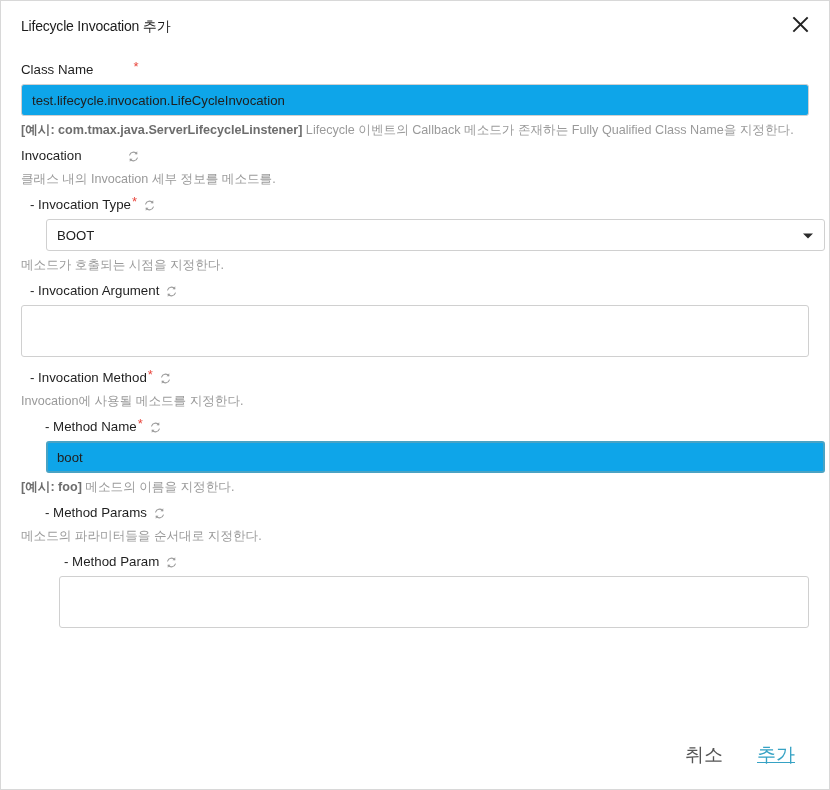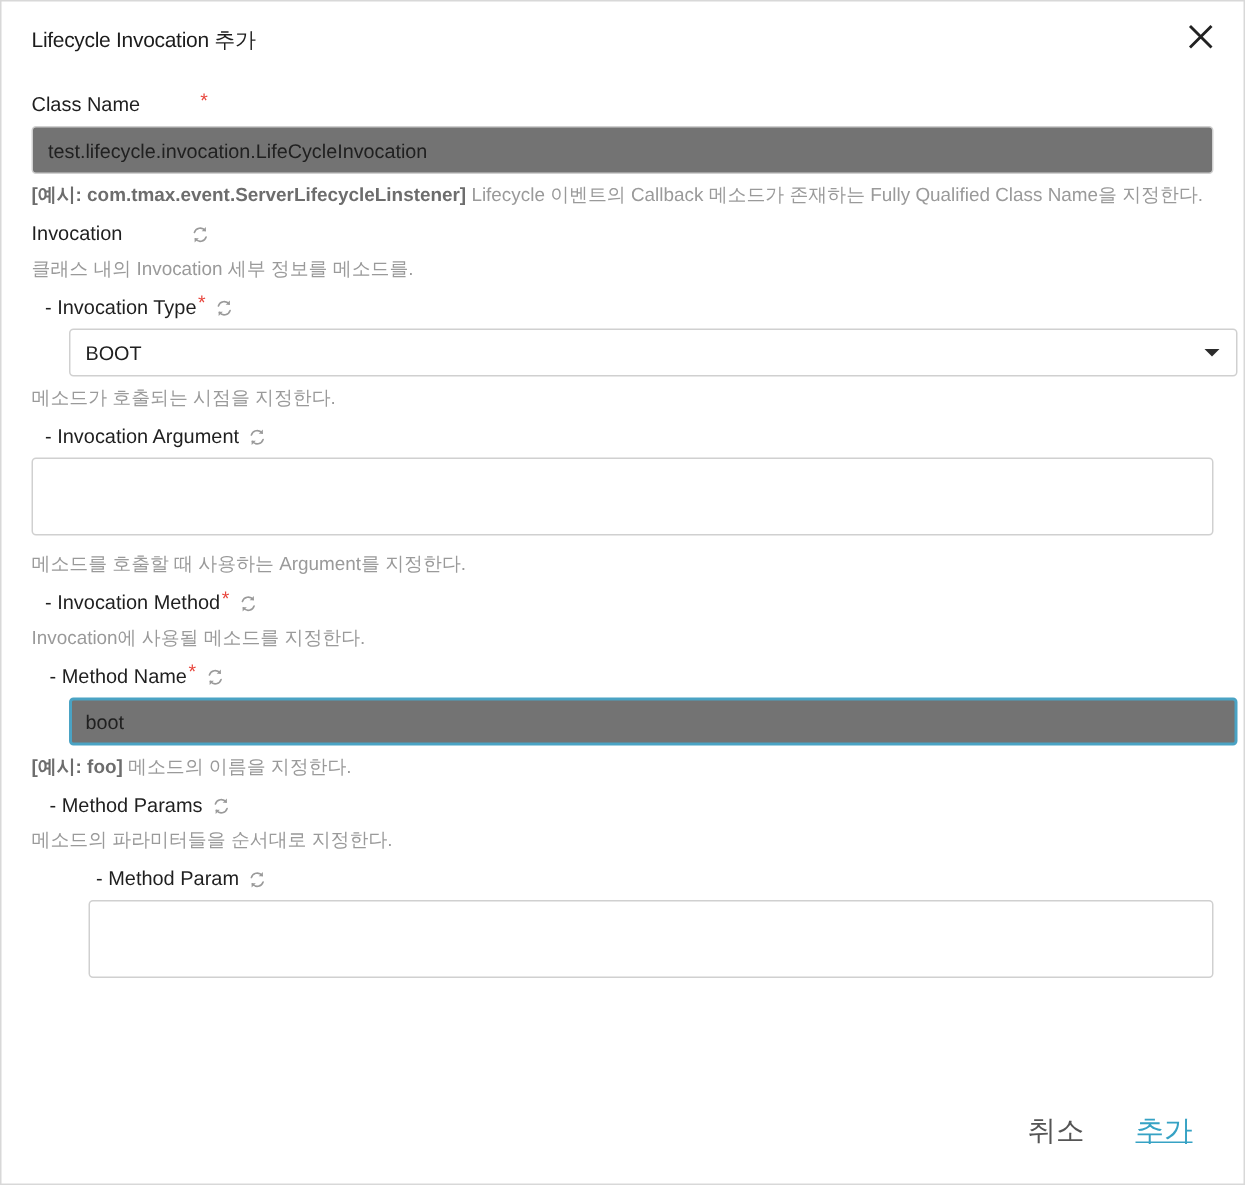--- a/index.html
+++ b/index.html
@@ -104,21 +104,21 @@
 
   .text-input {
     width: 100%;
     height: 32px;
     border: 1px solid #d0d0d0;
     border-radius: 3px;
     padding: 0 10px;
     font-family: "Liberation Sans", "DejaVu Sans", sans-serif;
     font-size: 13.2px;
     color: #202020;
-    background: #737373;
+    background: #0ea5e9;
     outline: none;
   }
   .text-input.focused {
     border: 2px solid #4aa3c4;
     padding: 0 9px;
   }
 
   .textarea-input {
     width: 100%;
     height: 52px;
@@ -158,21 +158,21 @@
     position: absolute;
     right: 11px;
     top: 50%;
     transform: translateY(-50%);
     pointer-events: none;
   }
 
   
   .ind-0 { margin-left: 0; gap: 39px; }
   .ind-1 { margin-left: 9px; }
-  .ind-2 { margin-left: 12px; }
+  .ind-2 { margin-left: 24px; }
   .ind-3 { margin-left: 43px; }
 
   .ctl-0 { margin-left: 0;  width: 100%; }
   .ctl-1 { margin-left: 25px;  width: calc(100% - 9px); }
   .ctl-3 { margin-left: 38px; width: calc(100% - 38px); }
   .desc-3 { margin-left: 38px; }
 
   
   .dialog-footer {
     flex: 0 0 auto;
@@ -213,21 +213,21 @@
   </div>
 
   <div class="dialog-body">
 
     
     <div class="field-label ind-0">
       <span>Class Name</span>
       <span class="req">*</span>
     </div>
     <input class="text-input ctl-0" type="text" value="test.lifecycle.invocation.LifeCycleInvocation" style="">
-    <div class="desc ind-0"><b>[예시: com.tmax.event.ServerLifecycleLinstener]</b><span> Lifecycle 이벤트의 Callback 메소드가 존재하는 Fully Qualified Class Name을 지정한다.</span></div>
+    <div class="desc ind-0"><b>[예시: com.tmax.java.ServerLifecycleLinstener]</b><span> Lifecycle 이벤트의 Callback 메소드가 존재하는 Fully Qualified Class Name을 지정한다.</span></div>
 
     
     <div class="field-label ind-0">
       <span>Invocation</span>
       <span class="refresh-icon">
         <svg width="13" height="13" viewBox="0 0 16 16" aria-hidden="true">
           <path d="M3.2 6.2 A5 5 0 0 1 12 4.6" stroke="#9a9a9a" stroke-width="1.3" fill="none" stroke-linecap="round"></path>
           <path d="M12.8 9.8 A5 5 0 0 1 4 11.4" stroke="#9a9a9a" stroke-width="1.3" fill="none" stroke-linecap="round"></path>
           <path d="M12.6 1.6 L12.6 5.2 L9.2 5.2 Z" fill="#9a9a9a"></path>
           <path d="M3.4 14.4 L3.4 10.8 L6.8 10.8 Z" fill="#9a9a9a"></path>
@@ -267,21 +267,20 @@
       <span class="refresh-icon">
         <svg width="13" height="13" viewBox="0 0 16 16" aria-hidden="true">
           <path d="M3.2 6.2 A5 5 0 0 1 12 4.6" stroke="#9a9a9a" stroke-width="1.3" fill="none" stroke-linecap="round"></path>
           <path d="M12.8 9.8 A5 5 0 0 1 4 11.4" stroke="#9a9a9a" stroke-width="1.3" fill="none" stroke-linecap="round"></path>
           <path d="M12.6 1.6 L12.6 5.2 L9.2 5.2 Z" fill="#9a9a9a"></path>
           <path d="M3.4 14.4 L3.4 10.8 L6.8 10.8 Z" fill="#9a9a9a"></path>
         </svg>
       </span>
     </div>
     <textarea class="textarea-input ctl-0" style=""></textarea>
-    <div class="desc ind-0">메소드를 호출할 때 사용하는 Argument를 지정한다.</div>
 
     
     <div class="field-label ind-1">
       <span>- Invocation Method</span>
       <span class="req">*</span>
       <span class="refresh-icon">
         <svg width="13" height="13" viewBox="0 0 16 16" aria-hidden="true">
           <path d="M3.2 6.2 A5 5 0 0 1 12 4.6" stroke="#9a9a9a" stroke-width="1.3" fill="none" stroke-linecap="round"></path>
           <path d="M12.8 9.8 A5 5 0 0 1 4 11.4" stroke="#9a9a9a" stroke-width="1.3" fill="none" stroke-linecap="round"></path>
           <path d="M12.6 1.6 L12.6 5.2 L9.2 5.2 Z" fill="#9a9a9a"></path>

